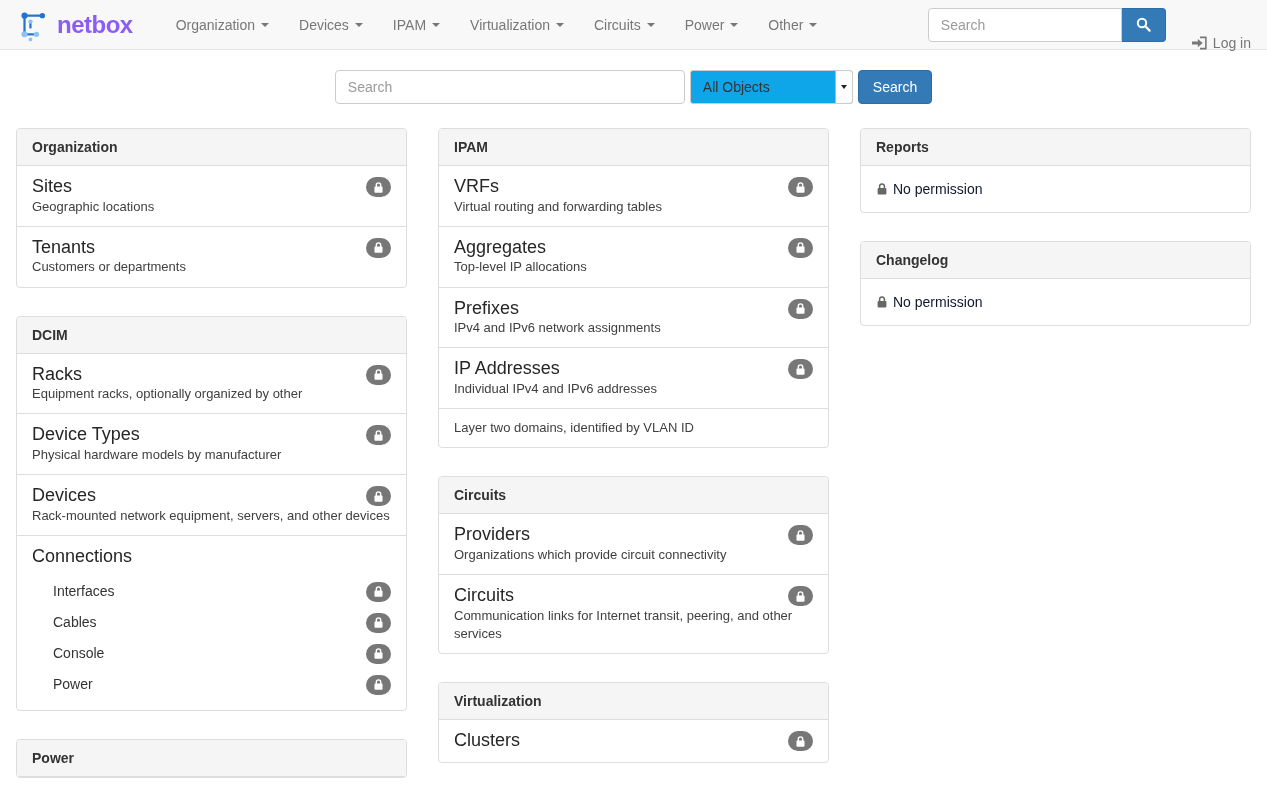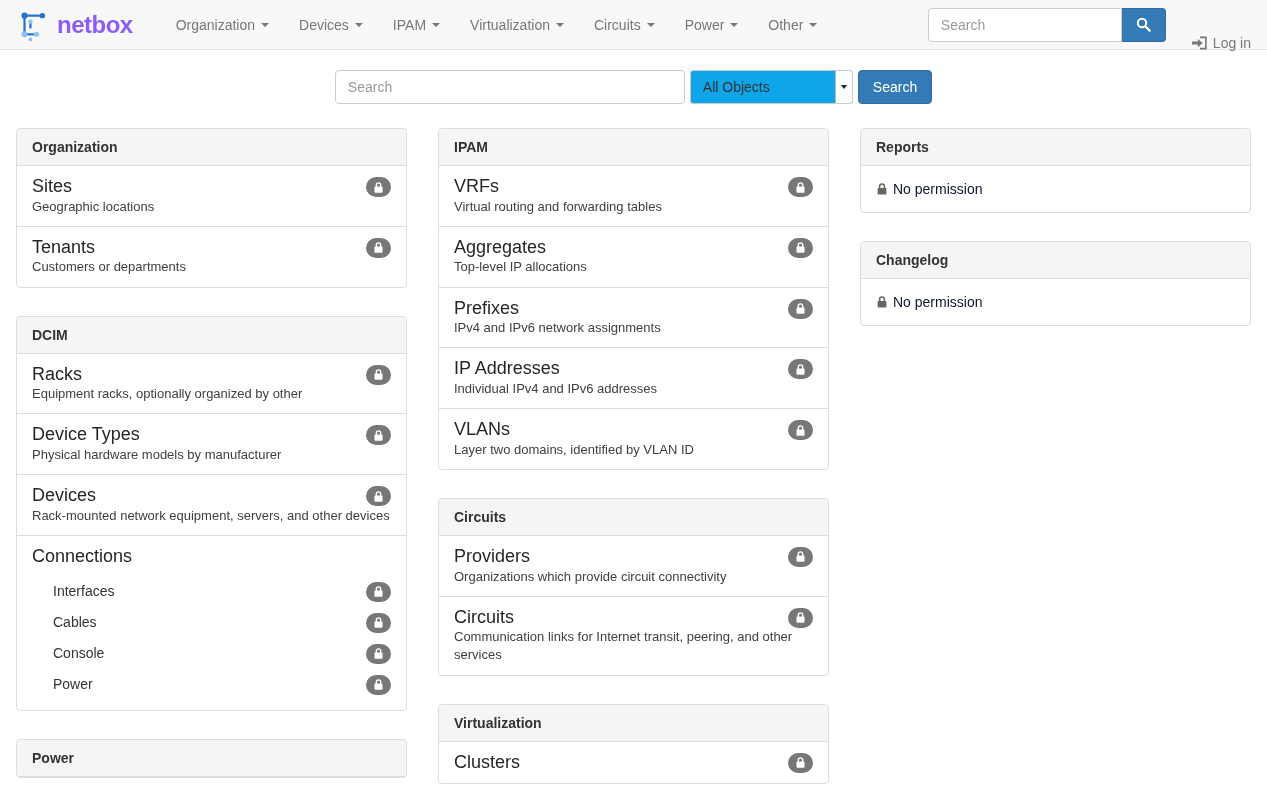--- a/index.html
+++ b/index.html
@@ -358,29 +358,20 @@
           <span class="badge">
               <svg width="11" height="13" viewBox="0 0 12 14">
                 <path d="M3.6 6.4 V4.3 a2.4 2.4 0 0 1 4.8 0 V6.4" fill="none" stroke="#fff" stroke-width="1.5"></path>
                 <rect x="1.6" y="6" width="8.8" height="6.6" rx="1" fill="#fff"></rect>
               </svg>
             </span>
         </div>
         <div class="item-desc">Individual IPv4 and IPv6 addresses</div>
       </div>
       <div class="list-item">
-        <div class="item-row">
-          <span class="item-title">VLANs</span>
-          <span class="badge">
-              <svg width="11" height="13" viewBox="0 0 12 14">
-                <path d="M3.6 6.4 V4.3 a2.4 2.4 0 0 1 4.8 0 V6.4" fill="none" stroke="#fff" stroke-width="1.5"></path>
-                <rect x="1.6" y="6" width="8.8" height="6.6" rx="1" fill="#fff"></rect>
-              </svg>
-            </span>
-        </div>
         <div class="item-desc">Layer two domains, identified by VLAN ID</div>
       </div>
     </div>
 
     <div class="panel">
       <div class="panel-heading">Circuits</div>
       <div class="list-item">
         <div class="item-row">
           <span class="item-title">Providers</span>
           <span class="badge">

